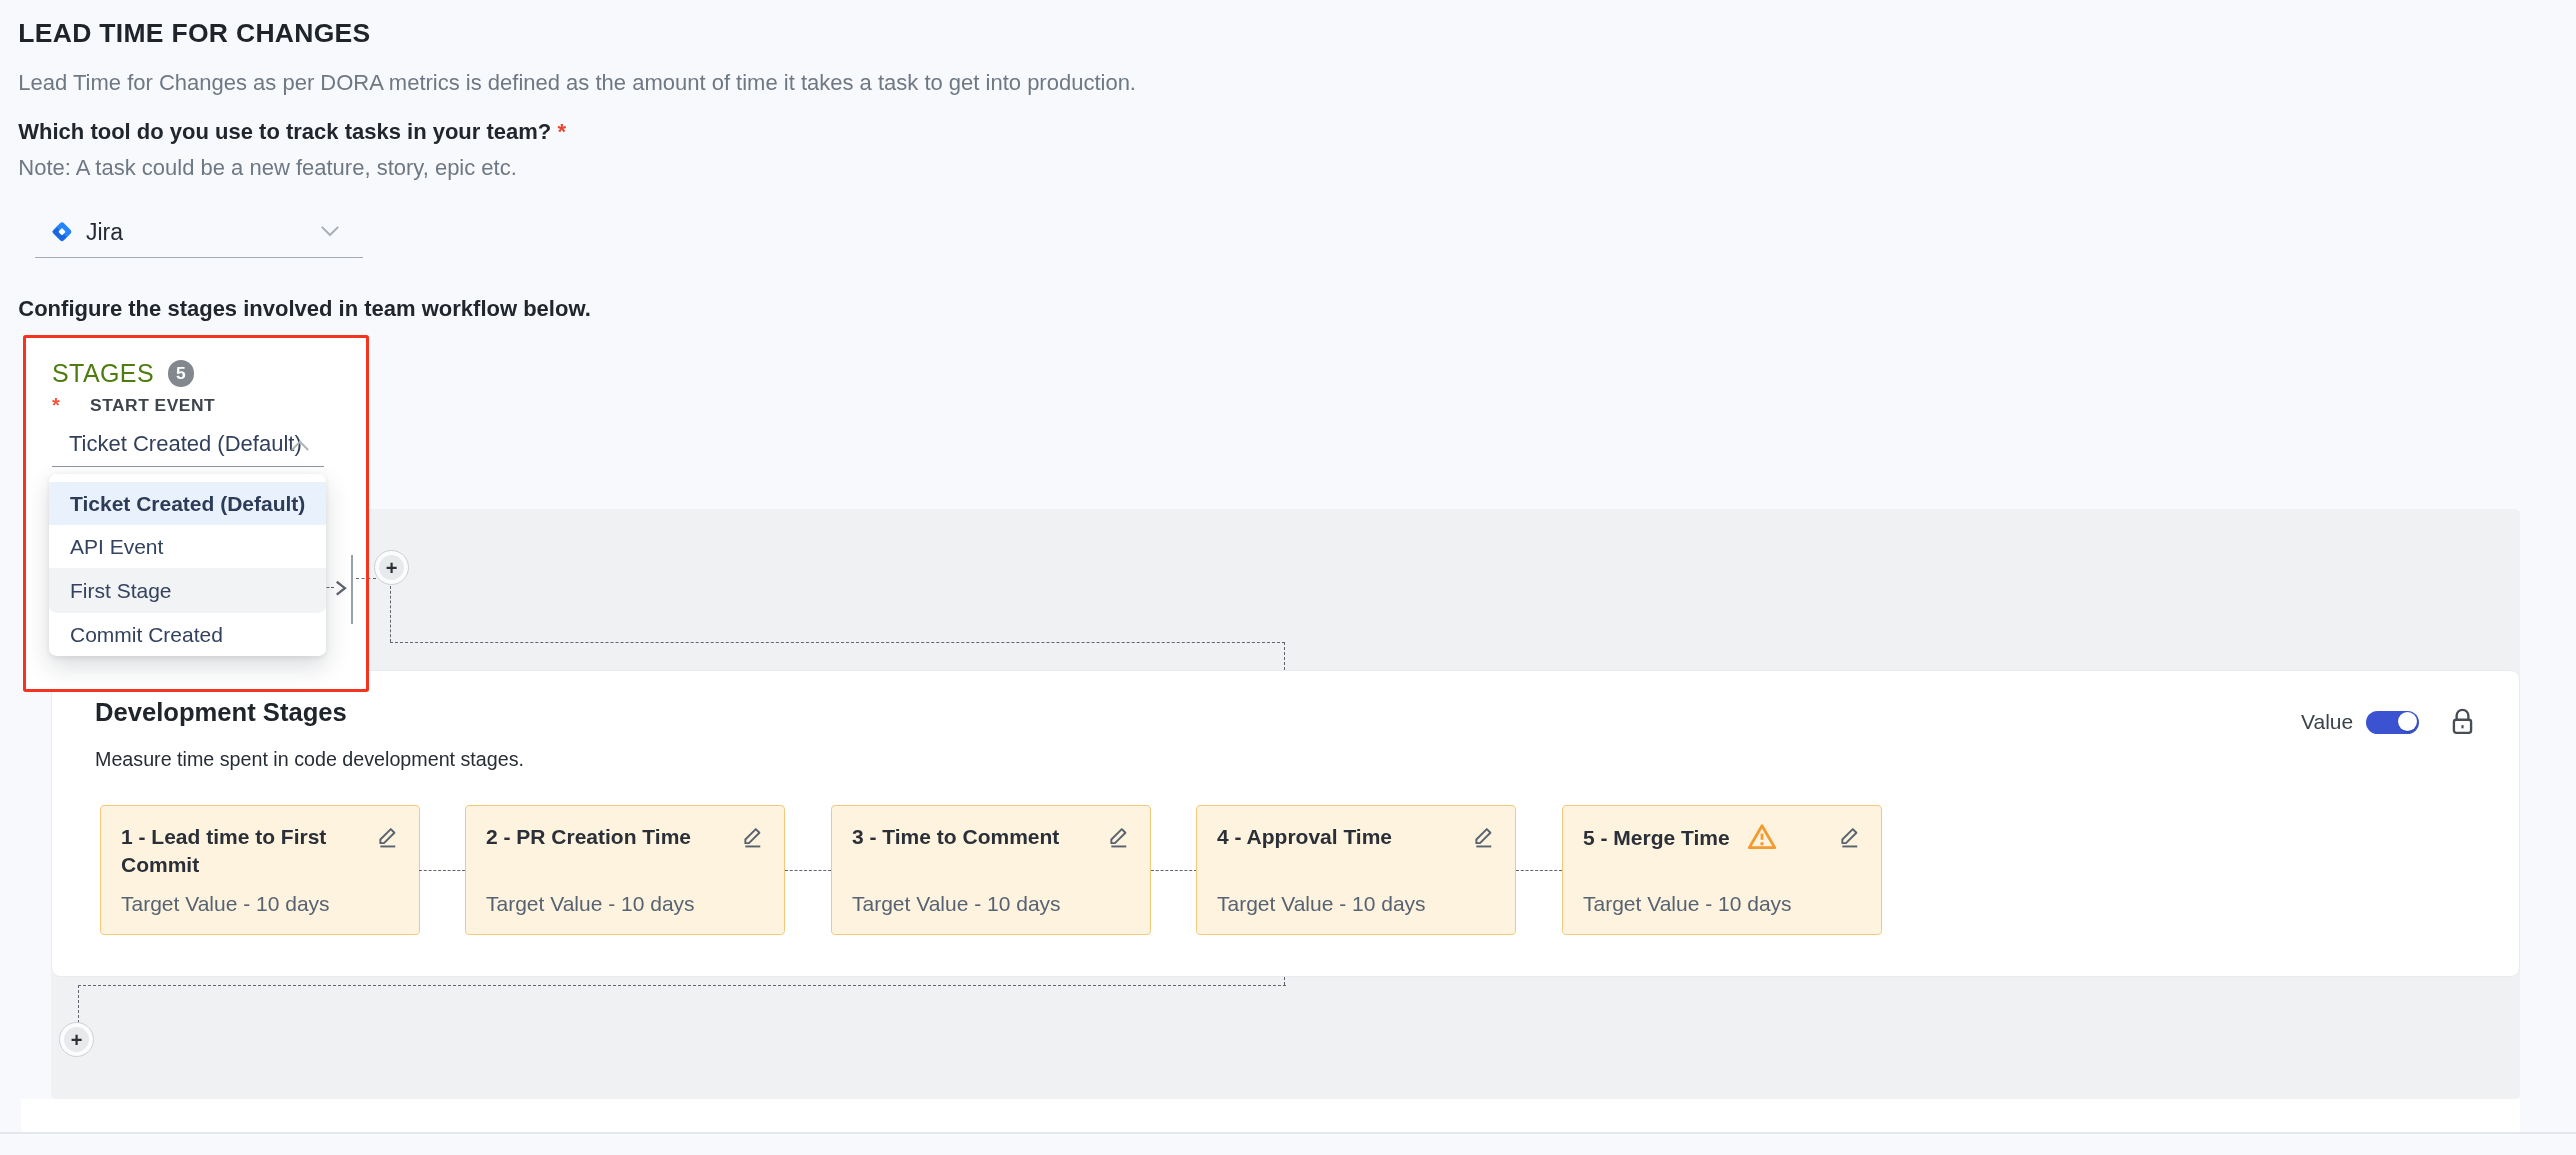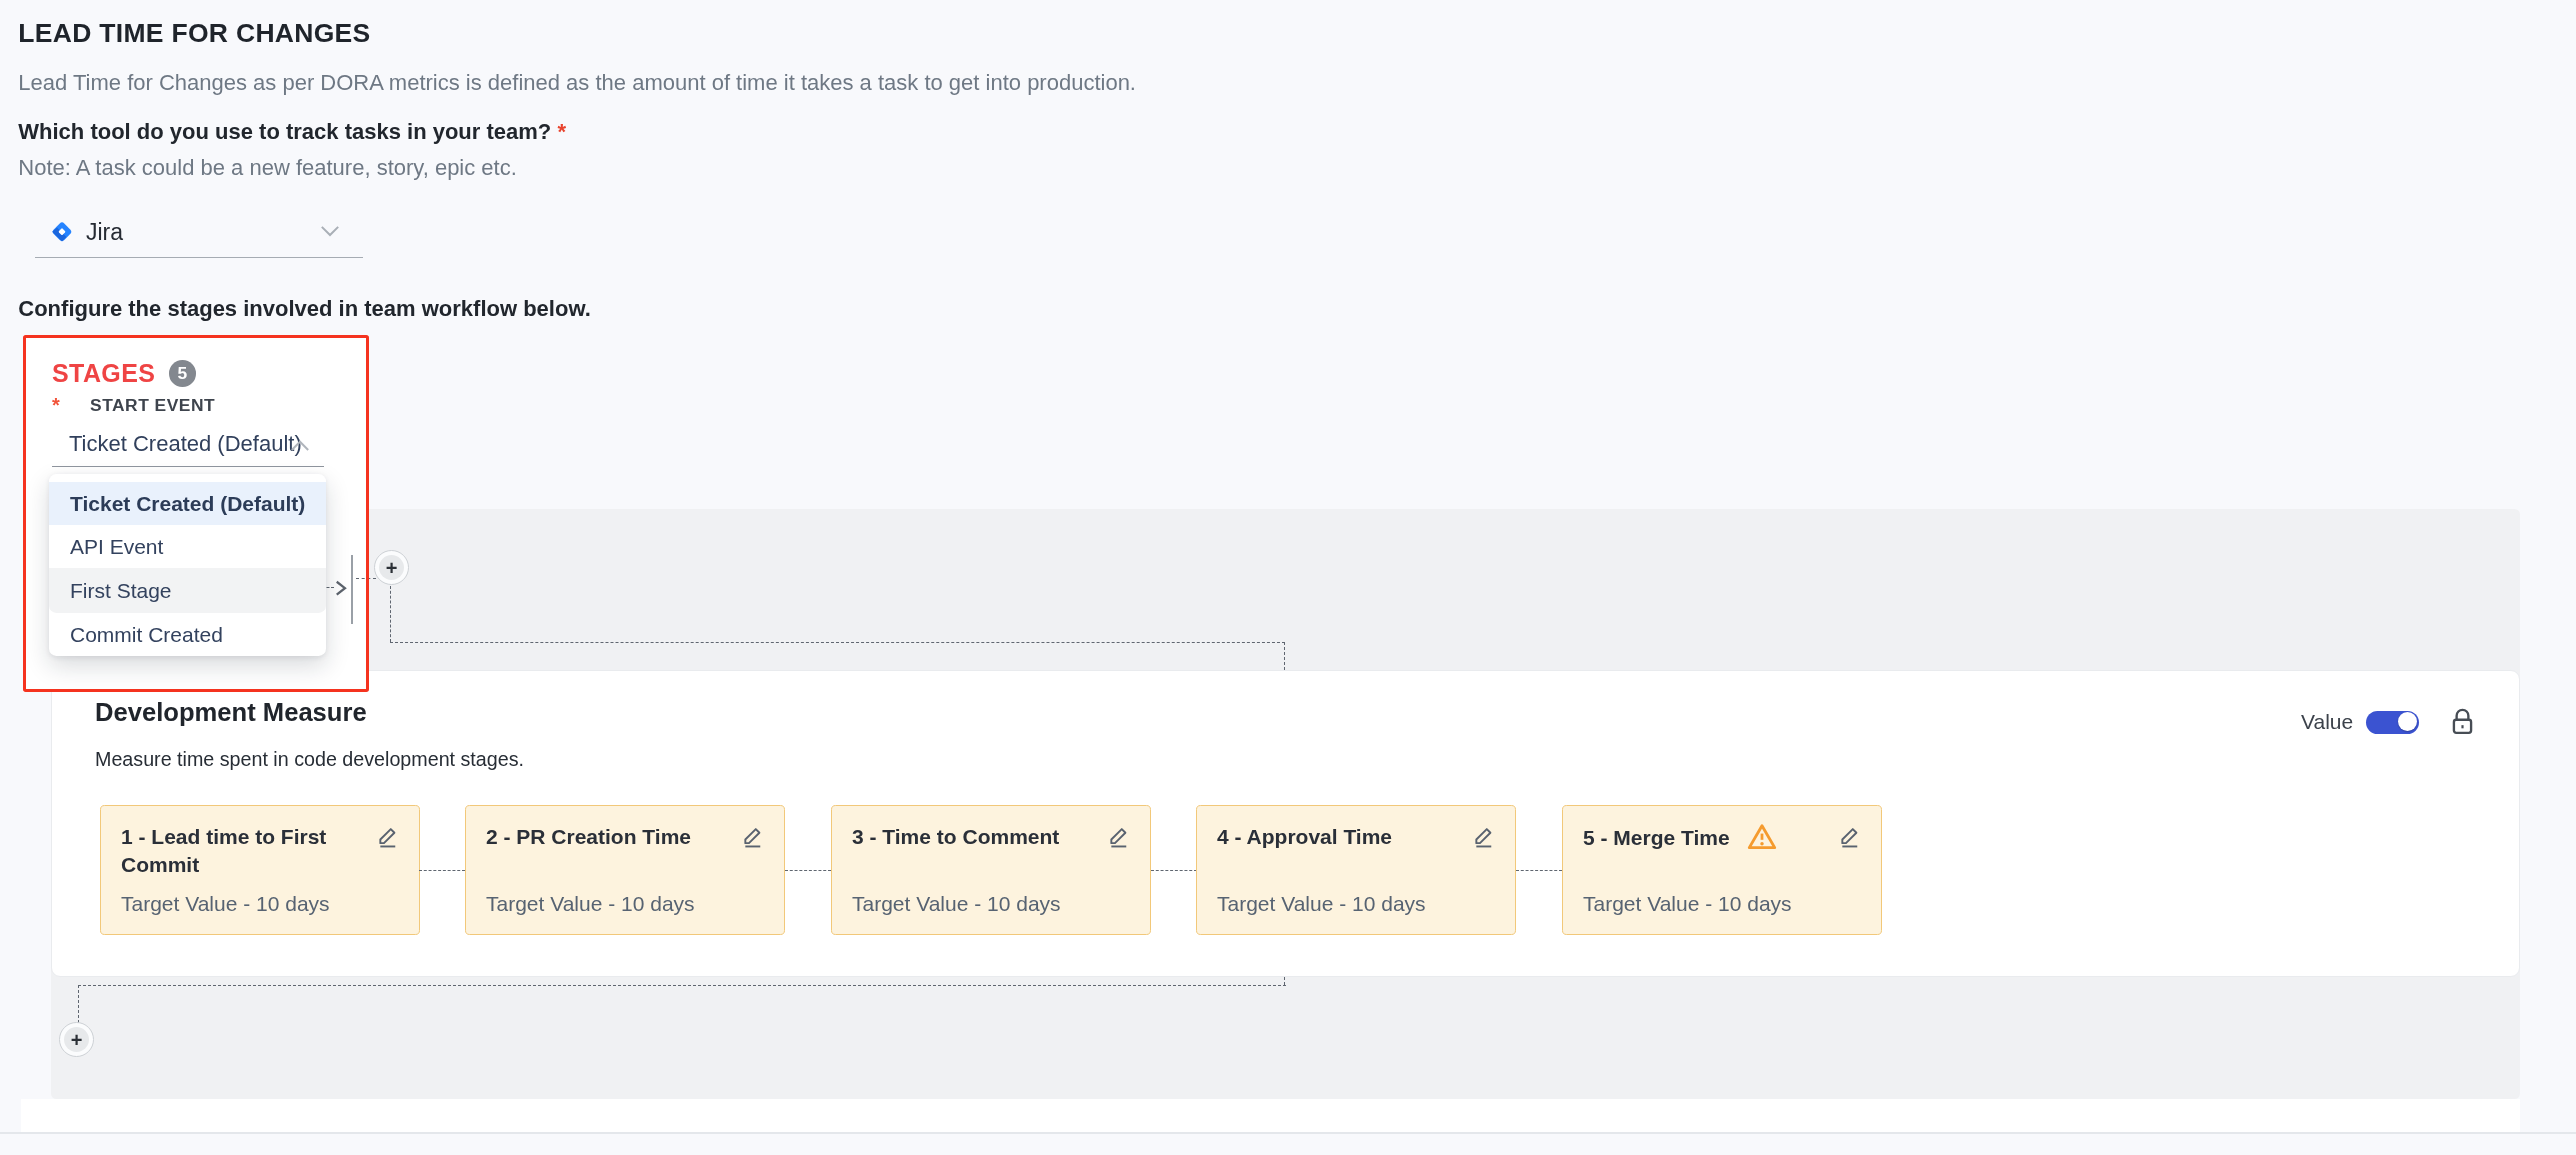--- a/index.html
+++ b/index.html
@@ -24,21 +24,21 @@
   .tool-underline{left:35px;top:257px;width:328px;height:0;border-top:1.8px solid #a6acb3;}
   .configure{left:18.3px;top:296px;font-size:22px;font-weight:700;color:#21262d;}
   
   .canvas{left:51px;top:509px;width:2469px;height:590px;background:#f0f1f3;border-radius:5.5px;z-index:1;}
   .bottom-strip{left:21px;top:1099px;width:2499px;height:33px;background:#ffffff;z-index:1;}
   .bottom-divider{left:0;top:1132px;width:2576px;height:1.8px;background:#e4e7eb;z-index:1;}
   .node-panel{left:23px;top:335px;width:346px;height:357px;background:#ffffff;z-index:4;}
   .red-box{left:23px;top:335px;width:346px;height:357px;border:3.7px solid #f5331f;border-radius:2.7px;box-sizing:border-box;z-index:50;pointer-events:none;}
   
   .stages-head{left:52px;top:359px;display:flex;align-items:center;gap:13.7px;z-index:6;}
-  .stages-title{font-size:25px;font-weight:700;letter-spacing:0.4px;color:#ef4444;}
+  .stages-title{font-size:25px;font-weight:400;letter-spacing:0.4px;color:#4d7c0f;}
   .count-badge{width:26.5px;height:26.5px;border-radius:50%;background:#83888f;color:#fff;font-size:17.4px;font-weight:600;display:flex;align-items:center;justify-content:center;}
   .start-event-row{left:52px;top:395px;display:flex;align-items:flex-start;gap:7.3px;z-index:6;}
   .start-star{color:#f1543a;font-size:20px;font-weight:700;line-height:20px;}
   .start-label{font-size:17.4px;font-weight:700;letter-spacing:0.5px;color:#3e444d;margin-left:23px;}
   .select-value{left:69px;top:431px;font-size:22px;color:#31405c;z-index:6;cursor:pointer;}
   .select-chevron{left:290px;top:439px;z-index:6;}
   .select-underline{left:52px;top:466px;width:272px;height:0;border-top:1.8px solid #8f959e;z-index:6;}
   
   .menu{left:49px;top:474px;width:277px;background:#ffffff;border-radius:7.3px;
         box-shadow:0 9.1px 24px rgba(21,30,45,.16),0 1.8px 5.5px rgba(21,30,45,.08);
@@ -148,21 +148,21 @@
 <div class="abs dash-h" style="left:390px;top:642px;width:895px;"></div>
 <div class="abs dash-v" style="left:1284px;top:642px;height:28px;"></div>
 <div class="abs dash-v" style="left:1284px;top:977px;height:8.2px;"></div>
 <div class="abs dash-h" style="left:78px;top:985px;width:1208px;"></div>
 <div class="abs dash-v" style="left:78px;top:985px;height:38px;"></div>
 <div class="abs plus-btn" style="left:59px;top:1022px;">
   <span class="plus-inner">+</span>
 </div>
 
 <div class="abs dev-card">
-  <div class="dev-title">Development Measure</div>
+  <div class="dev-title">Development Stages</div>
   <div class="dev-subtitle">Measure time spent in code development stages.</div>
 
   <div class="active-row">
     <span class="active-label">Value</span>
     <span class="toggle">
         <span class="toggle-knob"></span>
       </span>
     <span class="lock">
       <svg width="25" height="28" viewBox="0 0 27 31">
         <path d="M7 13 V8.5 a6.5 6.5 0 0 1 13 0 V13" fill="none" stroke="#474d55" stroke-width="2.6"></path>

